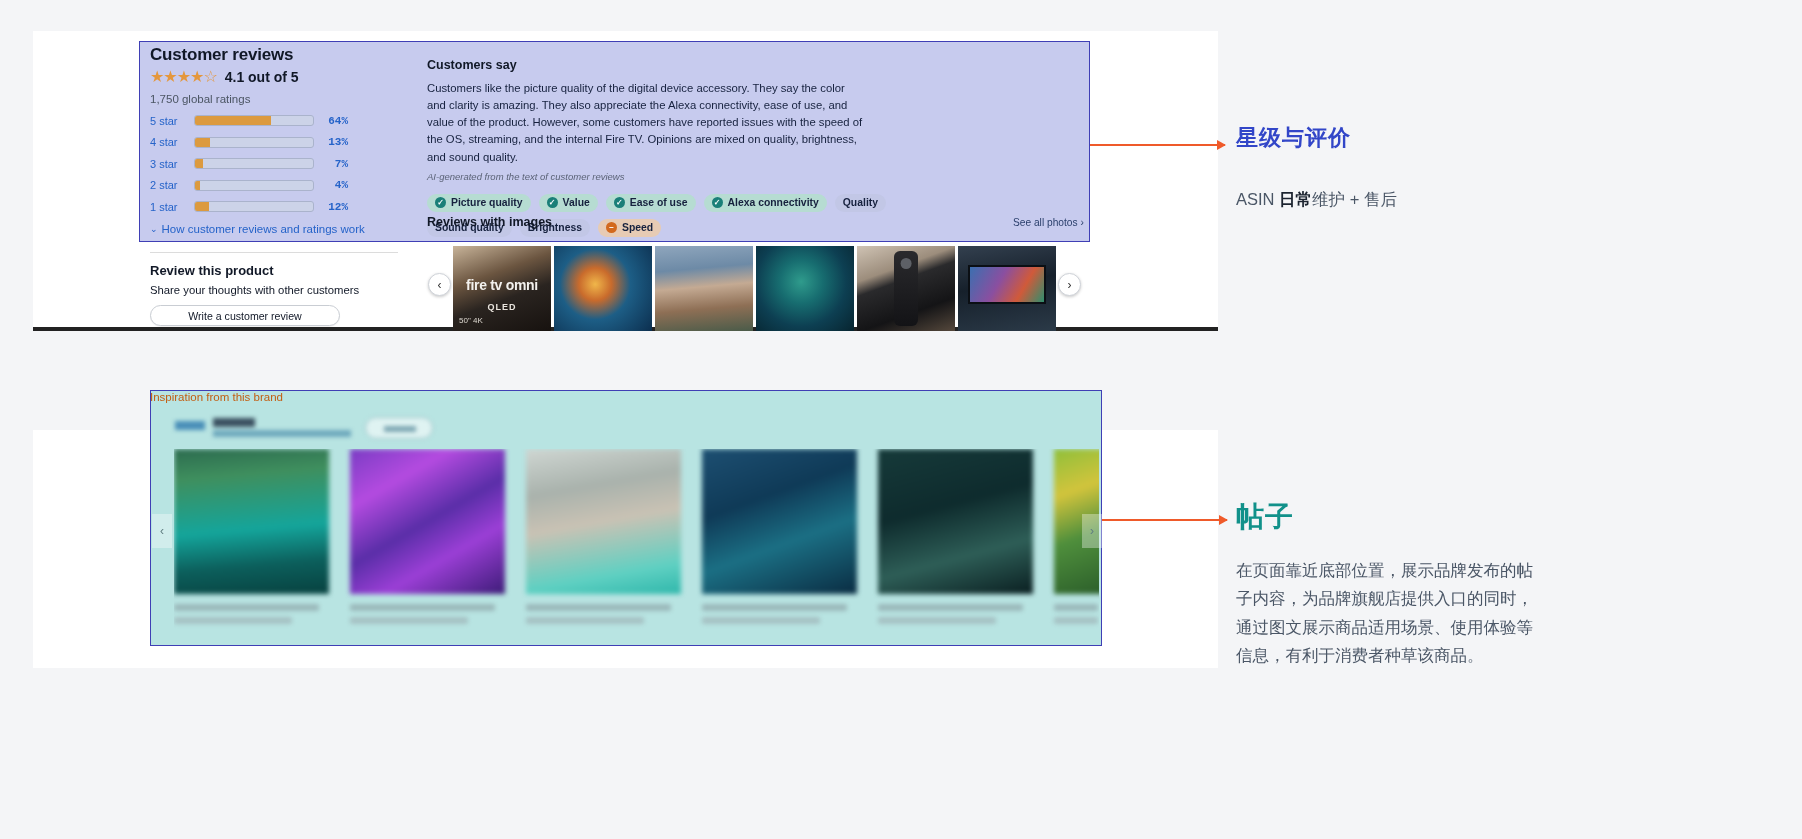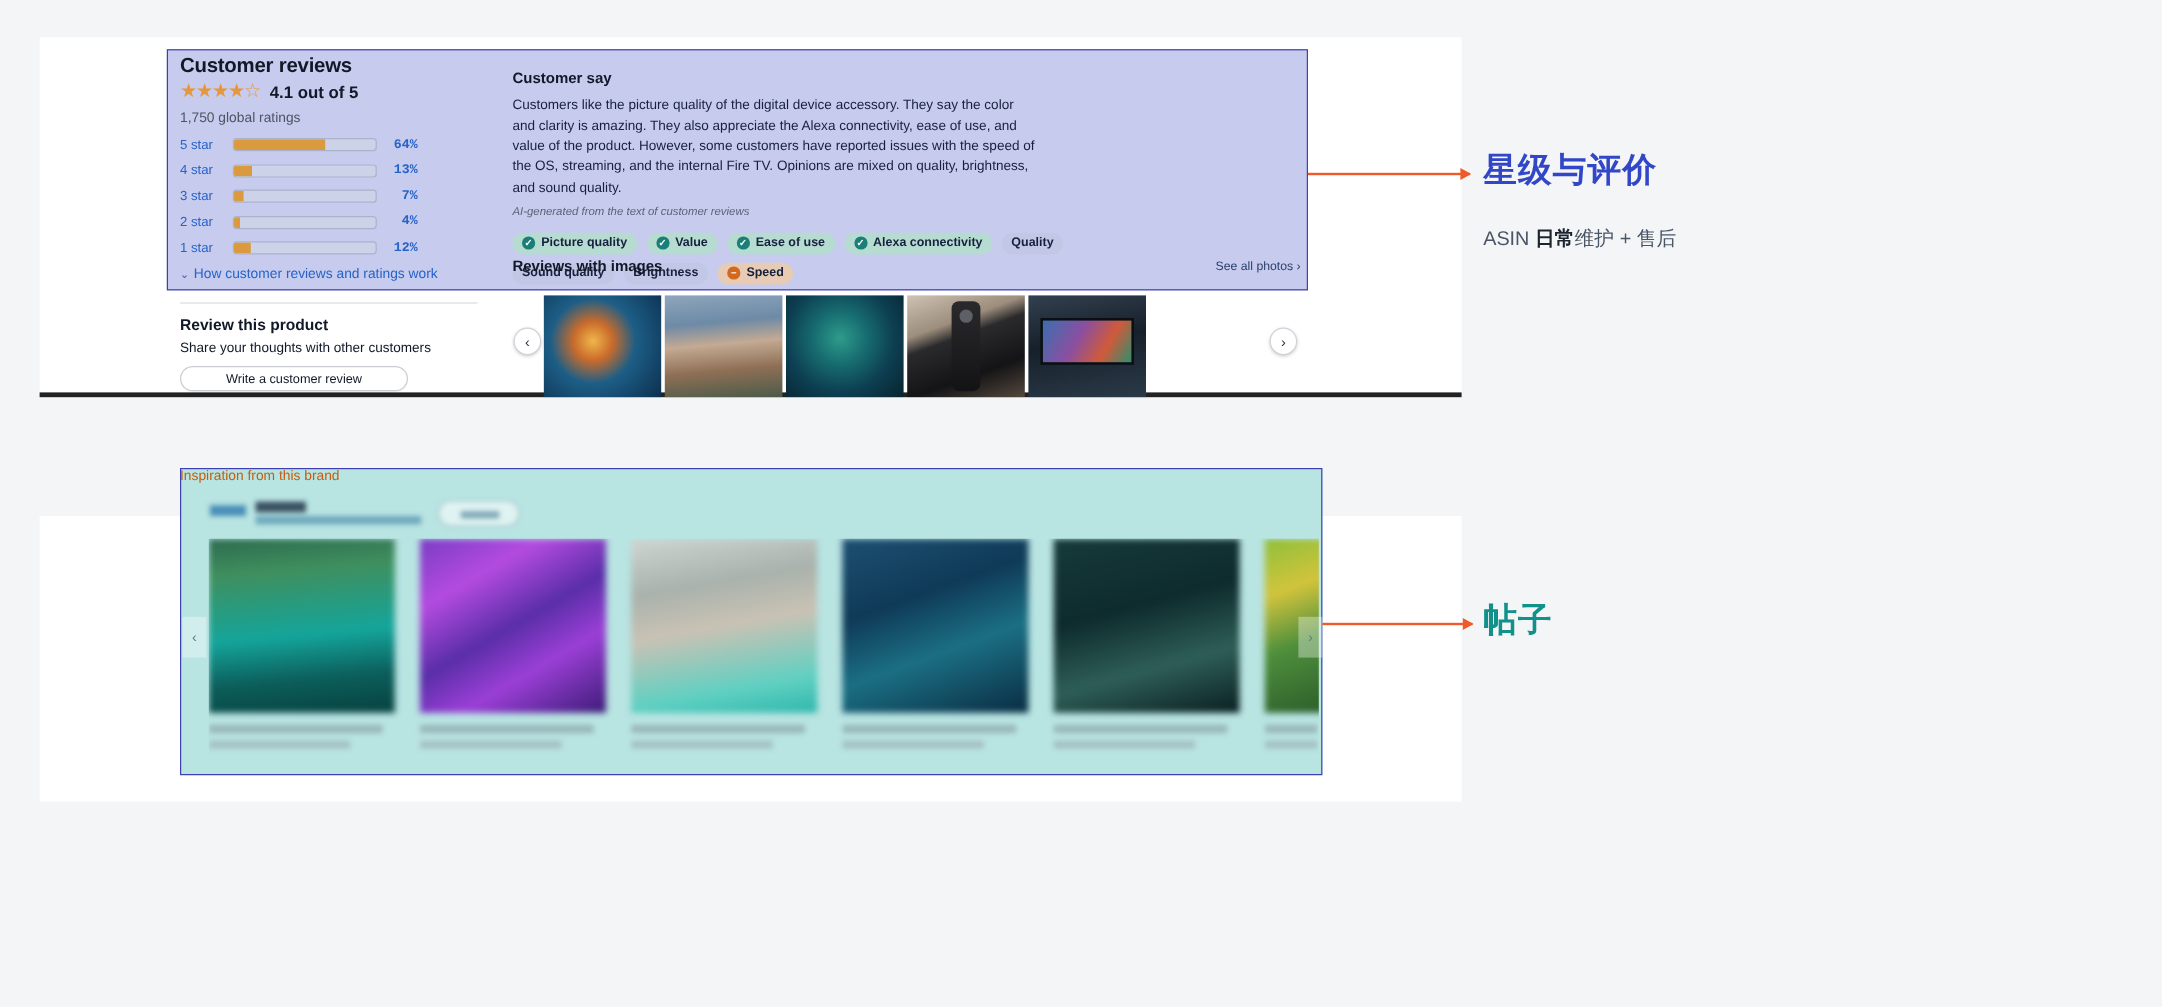--- a/index.html
+++ b/index.html
@@ -148,21 +148,21 @@
   
   .ann-arrow { position: absolute; height: 2px; background: #ef5a2a; }
   .ann-arrow::after {
     content: ""; position: absolute; right: -1px; top: -4px;
     border-left: 9px solid #ef5a2a; border-top: 5px solid transparent; border-bottom: 5px solid transparent;
   }
   #arrow-top { left: 1090px; top: 144px; width: 135px; }
   #arrow-bottom { left: 1102px; top: 519px; width: 125px; }
 
   .ann-title { position: absolute; font-weight: bold; letter-spacing: 1px; }
-  #ann1-title { left: 1236px; top: 123px; font-size: 28px; color: #3246c8; }
+  #ann1-title { left: 1236px; top: 123px; font-size: 22px; color: #3246c8; }
   #ann2-title { left: 1236px; top: 498px; font-size: 28px; color: #11918a; }
 
   .ann-body { position: absolute; font-size: 16.5px; color: #4a5666; line-height: 1.72; }
   #ann1-body { left: 1236px; top: 185px; width: 400px; }
   #ann1-body b { color: #1c2430; }
   #ann2-body { left: 1236px; top: 556px; width: 310px; }
 </style>
 </head>
 <body>
 
@@ -220,21 +220,21 @@
         </div>
       </div>
 
     <div class="cr-link">
       <span class="chev">⌄</span>
       <span>How customer reviews and ratings work</span>
     </div>
   </div>
 
   <div class="cs">
-    <div class="cs-title">Customer say</div>
+    <div class="cs-title">Customers say</div>
     <div class="cs-body">Customers like the picture quality of the digital device accessory. They say the color and clarity is amazing. They also appreciate the Alexa connectivity, ease of use, and value of the product. However, some customers have reported issues with the speed of the OS, streaming, and the internal Fire TV. Opinions are mixed on quality, brightness, and sound quality.</div>
     <div class="cs-note">AI-generated from the text of customer reviews</div>
     <div class="chips" id="chips">
         <div class="chip pos">
           <span class="ic">✓</span>
           <span>Picture quality</span>
         </div>
         <div class="chip pos">
           <span class="ic">✓</span>
           <span>Value</span>
@@ -265,20 +265,25 @@
 
   <div class="rwi">Reviews with images</div>
   <div class="see-all">See all photos ›</div>
 
   <div class="divider"></div>
   <div class="rtp-title">Review this product</div>
   <div class="rtp-sub">Share your thoughts with other customers</div>
   <div class="btn-write">Write a customer review</div>
 
   <div class="photostrip">
+    <div class="photo ph1">
+      <div class="ph-fire">fire tv omni</div>
+      <div class="ph-oled">QLED</div>
+      <div class="ph-50">50" 4K</div>
+    </div>
     <div class="photo ph2"></div>
     <div class="photo ph3"></div>
     <div class="photo ph4"></div>
     <div class="photo ph5">
       <div class="ph-remote"></div>
     </div>
     <div class="photo ph6">
       <div class="ph-tv"></div>
     </div>
   </div>
@@ -333,14 +338,15 @@
   <div class="insp-nav" id="insp-next">›</div>
 
   <div class="ann-arrow" id="arrow-top"></div>
   <div class="ann-title" id="ann1-title">星级与评价</div>
   <div class="ann-body" id="ann1-body">
     <span>ASIN </span><b>日常</b><span>维护 + 售后</span>
   </div>
 
   <div class="ann-arrow" id="arrow-bottom"></div>
   <div class="ann-title" id="ann2-title">帖子</div>
+  <div class="ann-body" id="ann2-body">在页面靠近底部位置，展示品牌发布的帖子内容，为品牌旗舰店提供入口的同时，通过图文展示商品适用场景、使用体验等信息，有利于消费者种草该商品。</div>
 
 </div>
 
 </body></html>

